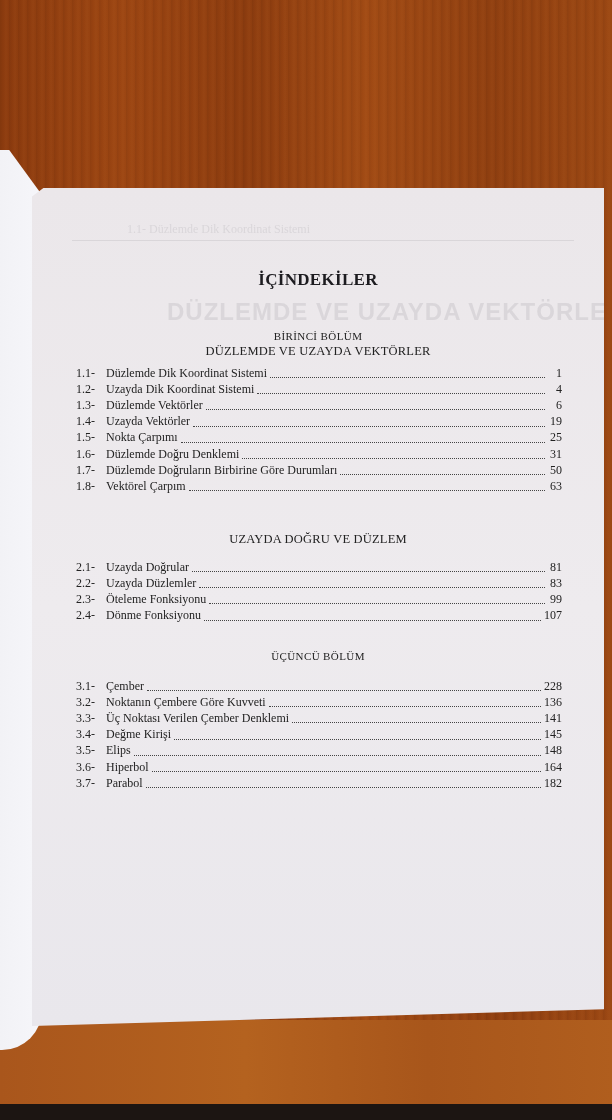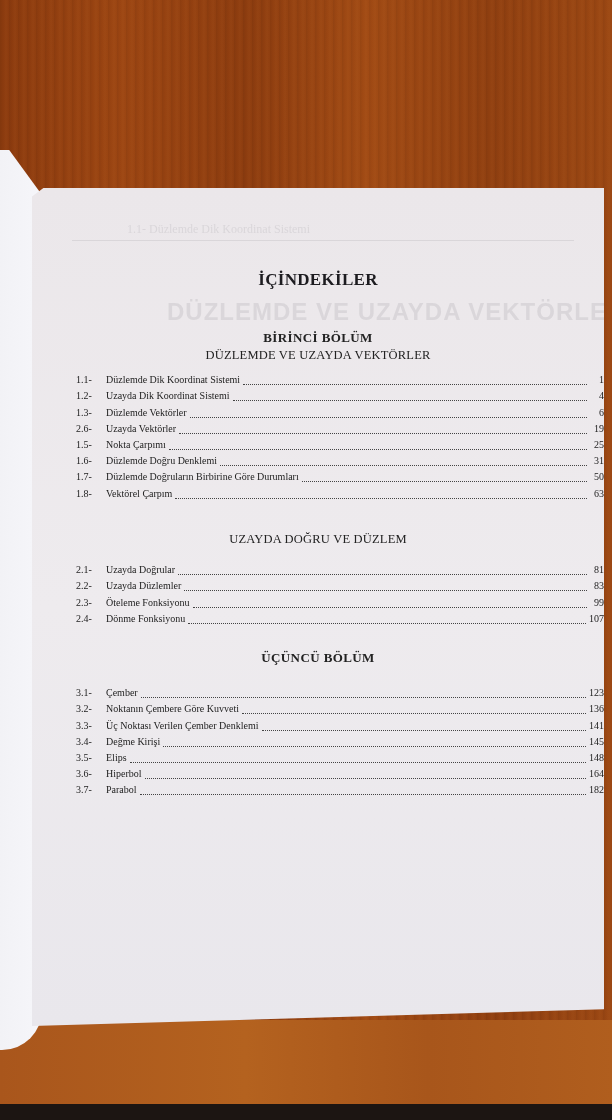--- a/index.html
+++ b/index.html
@@ -36,29 +36,29 @@
     white-space: nowrap;
   }
   .title {
     position: absolute; left: 0; width: 100%; top: 82px; text-align: center;
     font-size: 17px; font-weight: bold; color: #1d1c20; letter-spacing: 0.3px;
   }
   .section {
     position: absolute; left: 0; width: 100%;
   }
   .section-heading {
-    text-align: center; font-size: 13px; font-weight: bold; color: #222; letter-spacing: 0.4px;
+    text-align: center; font-size: 11px; font-weight: normal; color: #222; letter-spacing: 0.4px;
   }
   .section-subtitle {
     text-align: center; font-size: 12.5px; color: #222; margin-top: 2px; letter-spacing: 0.2px;
   }
   .toc-list { margin-top: 6px; }
   .toc-row {
-    display: flex; align-items: flex-end; height: 16.2px; font-size: 10px; color: #222;
-    padding-left: 44px; 
+    display: flex; align-items: center; height: 16.2px; font-size: 12px; color: #222;
+    padding-left: 44px; padding-right: 42px;
   }
   .toc-num { width: 30px; flex: none; }
   .toc-title { flex: none; }
   .toc-dots {
     flex: 1; margin: 0 3px; overflow: hidden; white-space: nowrap; color: #333;
     border-bottom: 1px dotted #444; height: 9px;
   }
   .toc-page { flex: none; min-width: 14px; text-align: right; }
 </style>
 </head>
@@ -92,21 +92,21 @@
           <span class="toc-dots"></span>
           <span class="toc-page">4</span>
         </div>
       <div class="toc-row">
           <span class="toc-num">1.3-</span>
           <span class="toc-title">Düzlemde Vektörler</span>
           <span class="toc-dots"></span>
           <span class="toc-page">6</span>
         </div>
       <div class="toc-row">
-          <span class="toc-num">2.6-</span>
+          <span class="toc-num">1.4-</span>
           <span class="toc-title">Uzayda Vektörler</span>
           <span class="toc-dots"></span>
           <span class="toc-page">19</span>
         </div>
       <div class="toc-row">
           <span class="toc-num">1.5-</span>
           <span class="toc-title">Nokta Çarpımı</span>
           <span class="toc-dots"></span>
           <span class="toc-page">25</span>
         </div>
@@ -161,21 +161,21 @@
     </div>
   </div>
 
   <div class="section" style="top:462px;">
     <div class="section-heading">ÜÇÜNCÜ BÖLÜM</div>
     <div class="toc-list" style="margin-top:16px;">
       <div class="toc-row">
           <span class="toc-num">3.1-</span>
           <span class="toc-title">Çember</span>
           <span class="toc-dots"></span>
-          <span class="toc-page">123</span>
+          <span class="toc-page">228</span>
         </div>
       <div class="toc-row">
           <span class="toc-num">3.2-</span>
           <span class="toc-title">Noktanın Çembere Göre Kuvveti</span>
           <span class="toc-dots"></span>
           <span class="toc-page">136</span>
         </div>
       <div class="toc-row">
           <span class="toc-num">3.3-</span>
           <span class="toc-title">Üç Noktası Verilen Çember Denklemi</span>

